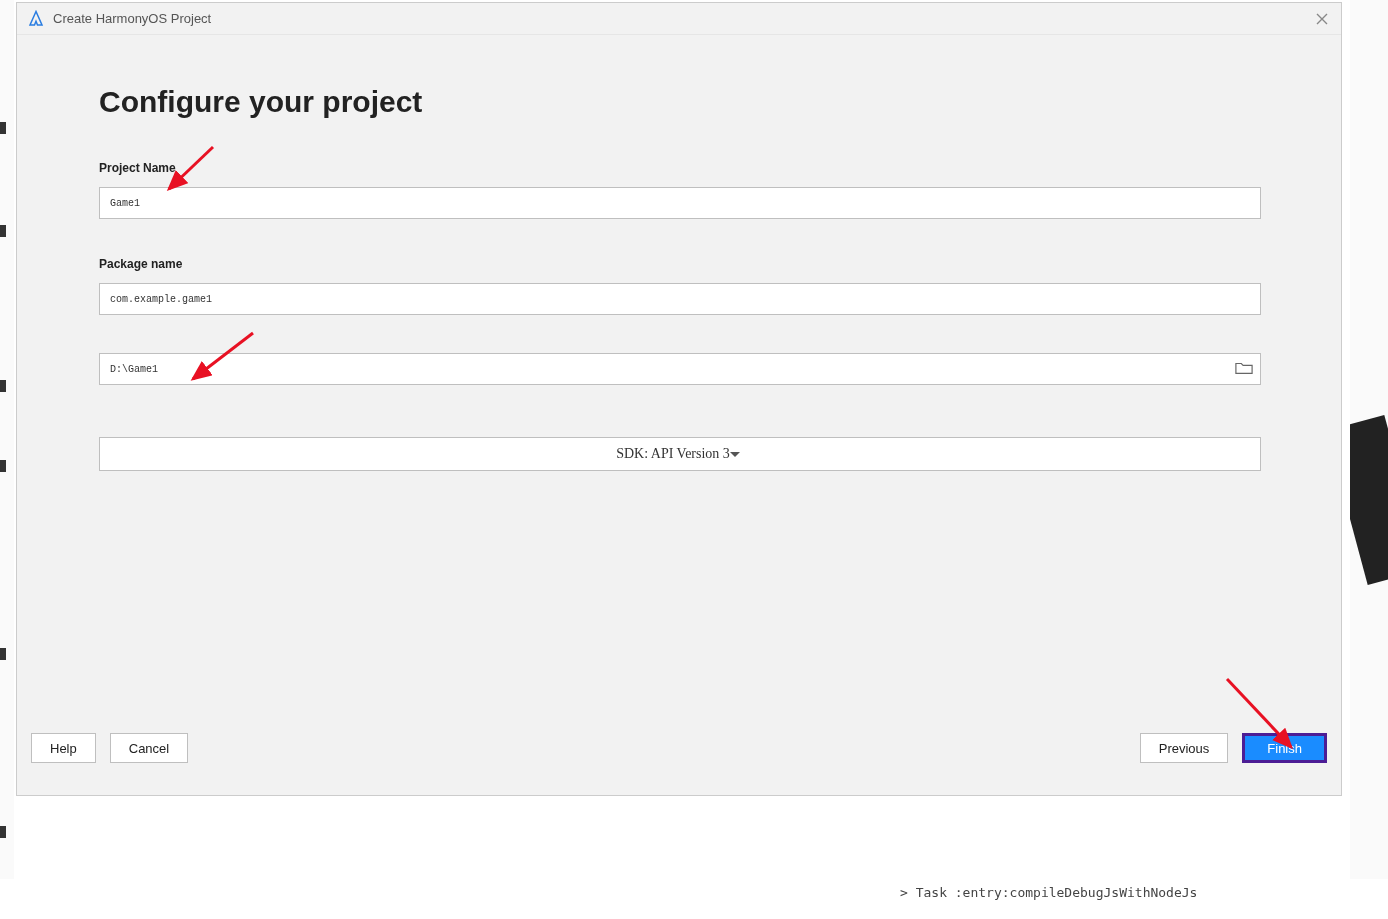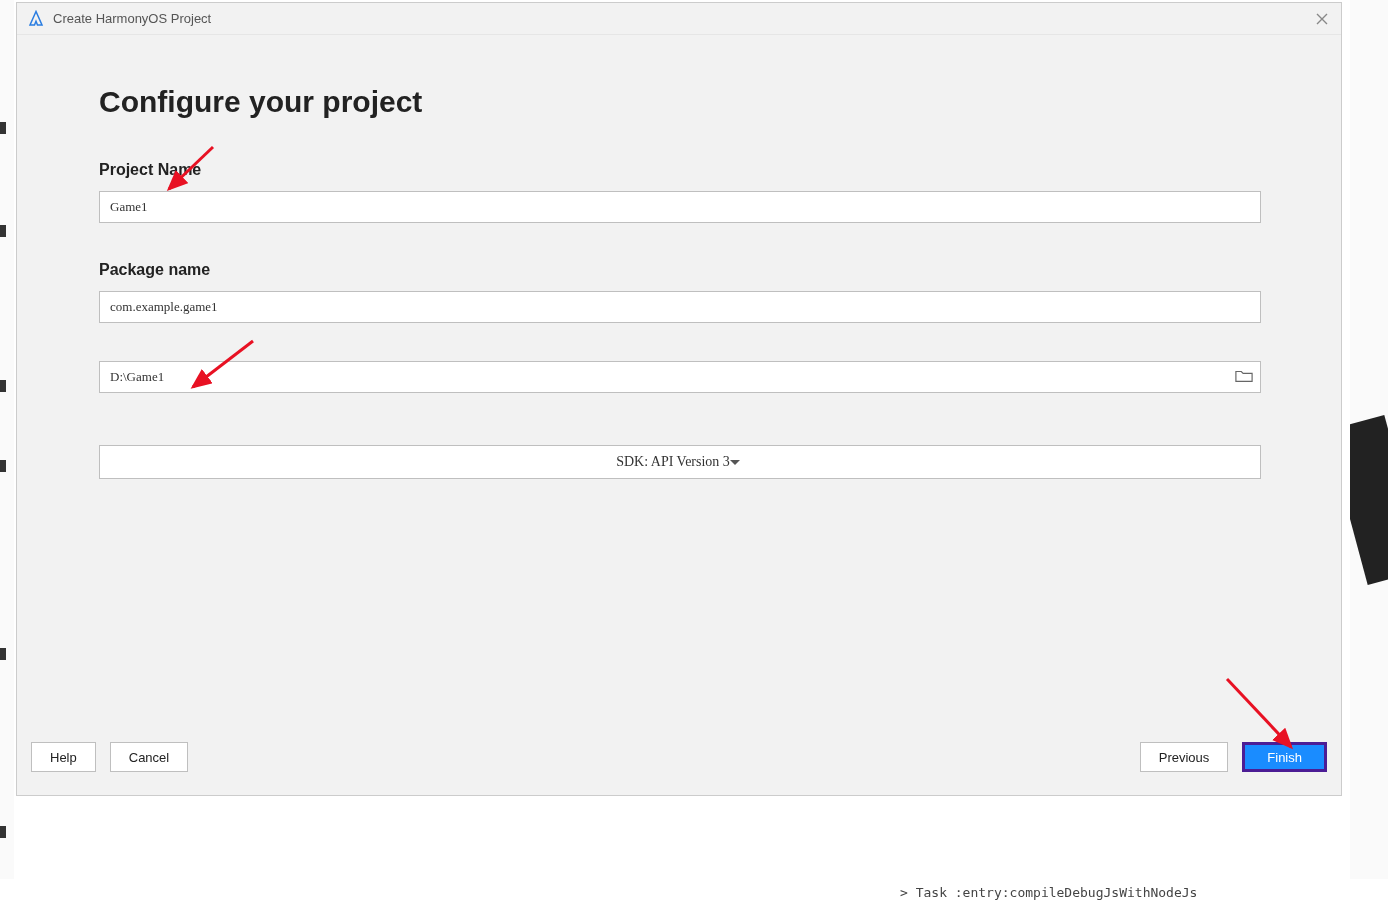--- a/index.html
+++ b/index.html
@@ -128,36 +128,36 @@
       color: #222;
       margin-bottom: 42px;
     }
 
     .field {
       margin-bottom: 38px;
       position: relative;
     }
 
     .field-label {
-      font-size: 16px;
+      font-size: 12px;
       font-weight: 600;
       color: #222;
       display: block;
       margin-bottom: 12px;
     }
 
     .text-input {
       width: 100%;
       height: 32px;
       border: 1px solid #bfbfbf;
       background: #ffffff;
       padding: 0 10px;
-      font-size: 13px;
+      font-size: 10px;
       color: #333;
-      font-family: Liberation Serif, serif;
+      font-family: Liberation Mono, monospace;
       outline: none;
     }
 
     .input-with-icon {
       position: relative;
       display: flex;
     }
     .input-with-icon .text-input {
       padding-right: 36px;
     }
@@ -197,21 +197,21 @@
       height: 0;
       border-left: 5px solid transparent;
       border-right: 5px solid transparent;
       border-top: 5px solid #555;
       margin-right: 4px;
     }
 
     .dialog-footer {
       height: 62px;
       display: flex;
-      align-items: center;
+      align-items: flex-start;
       padding: 0 14px 14px 14px;
     }
 
     .btn {
       height: 30px;
       padding: 0 18px;
       background: #ffffff;
       border: 1px solid #bfbfbf;
       font-size: 13px;
       color: #222;

